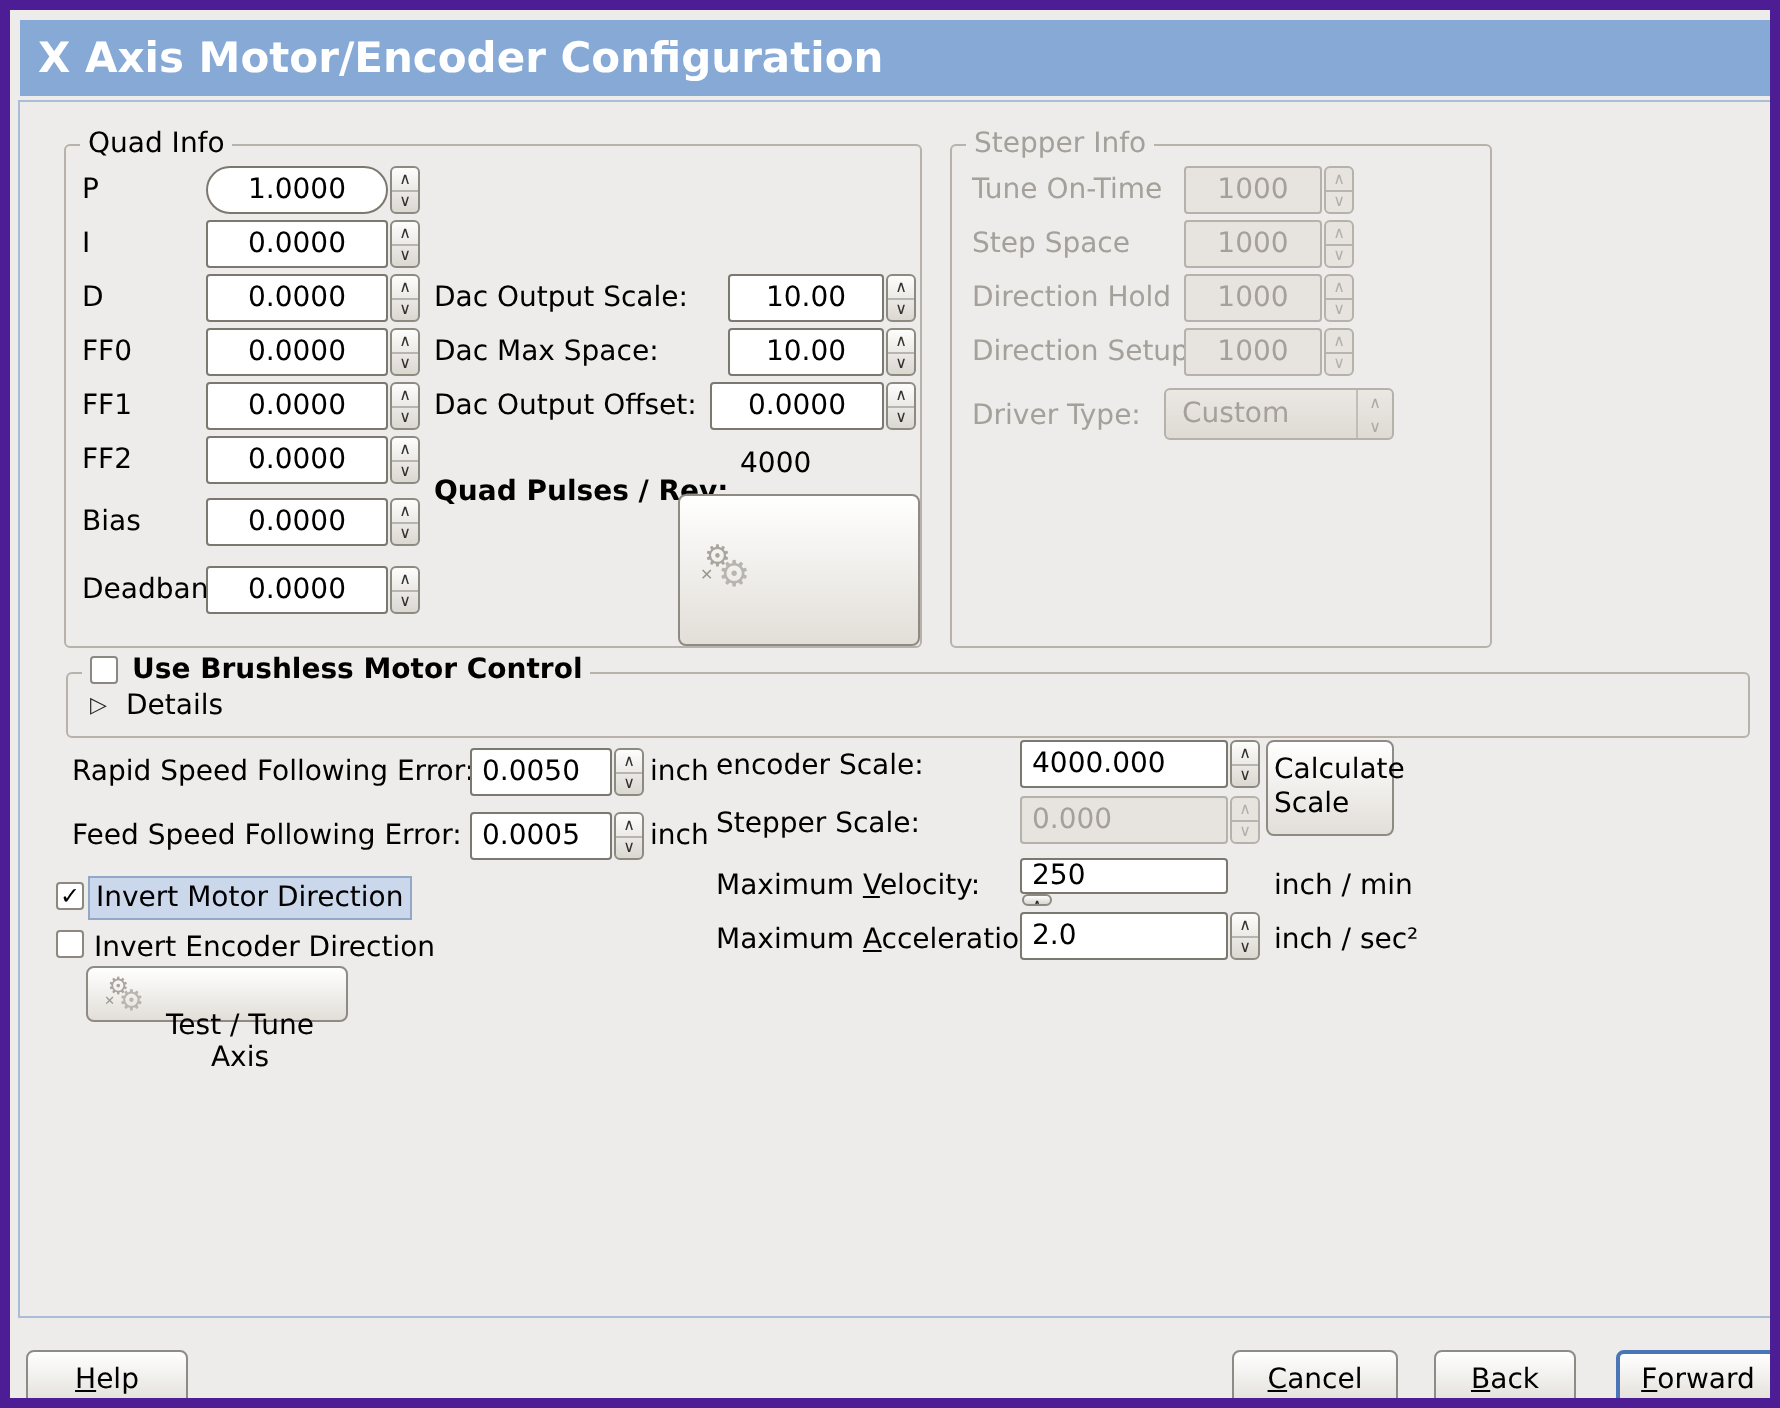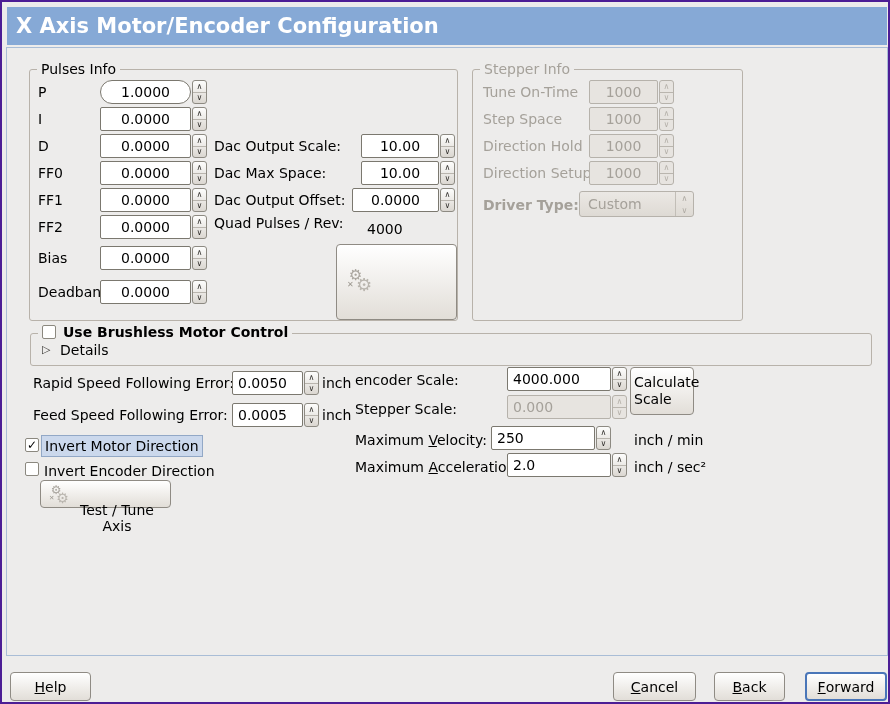--- a/index.html
+++ b/index.html
@@ -1,17 +1,17 @@
 <!DOCTYPE html>
 <html><head>
 <meta charset="utf-8">
 <style>
   html,body{margin:0;padding:0;background:#d8d5d1;}
   *{box-sizing:border-box;font-family:"DejaVu Sans",sans-serif;}
-  .window{position:relative;width:890px;height:704px;background:#edeceb;border:2px solid #4c1d95;overflow:hidden;}
+  .window{position:relative;width:890px;height:704px;background:#edeceb;border:5px solid #4c1d95;overflow:hidden;}
   .banner{position:absolute;left:5px;top:5px;width:880px;height:38px;background:#86a9d6;color:#fff;
           font-size:21px;font-weight:bold;line-height:38px;padding-left:9px;}
   .pane{position:absolute;left:4px;top:45px;width:882px;height:609px;border:1px solid #a9bdd6;}
   .frame{position:absolute;border:1px solid #b8b2aa;border-radius:3px;}
   .legend{position:absolute;top:-9px;left:7px;background:#edeceb;padding:0 4px;font-size:14px;color:#000;line-height:16px;white-space:nowrap;}
   .lbl{position:absolute;font-size:14px;color:#000;line-height:24px;white-space:nowrap;}
   .dis-t{color:#a5a19a !important;}
   .spin{position:absolute;display:flex;height:24px;}
   .entry{height:24px;border:1px solid #7b786f;border-radius:2px;background:#fff;font-size:14px;color:#000;padding:0 5px;outline:none;}
   .entry.center{text-align:center;}
@@ -44,21 +44,21 @@
 </head>
 <body>
 
 <div class="window">
 
   <div class="banner">X Axis Motor/Encoder Configuration</div>
 
   <div class="pane">
 
     <fieldset class="frame" style="left:20px;top:21px;width:429px;height:252px;">
-      <span class="legend">Pulses Info</span>
+      <span class="legend">Quad Info</span>
 
       <span class="lbl" style="left:8px;top:10px;">P</span>
       <div class="spin" style="left:70px;top:10px;">
         <input class="entry center" style="width: 91px; border-radius: 12px;" value="1.0000">
         <div class="steppers">
             <span class="step">∧</span>
             <span class="step">∨</span>
           </div>
       </div>
 
@@ -145,21 +145,21 @@
 
       <span class="lbl" style="left:184px;top:118px;">Dac Output Offset:</span>
       <div class="spin" style="left:322px;top:118px;">
         <input class="entry center" style="width: 87px;" value="0.0000">
         <div class="steppers">
             <span class="step">∧</span>
             <span class="step">∨</span>
           </div>
       </div>
 
-      <span class="lbl" style="left:184px;top:141px;">Quad Pulses / Rev:</span>
+      <span class="lbl" style="left:184px;top:161px;font-weight:bold;">Quad Pulses / Rev:</span>
       <span class="lbl" style="left:337px;top:147px;">4000</span>
 
       <button class="btn" style="left:306px;top:174px;width:121px;height:76px;justify-content:flex-start;padding-left:10px;">
         <span class="gears">
           <span class="g1">⚙</span>
           <span class="g2">⚙</span>
           <span class="gx">✕</span>
         </span>
       </button>
     </fieldset>
@@ -196,21 +196,21 @@
 
       <span class="lbl dis-t" style="left:10px;top:91px;">Direction Setup</span>
       <div class="spin dis" style="left:116px;top:91px;">
         <input class="entry center" style="width: 69px;" disabled="" value="1000">
         <div class="steppers">
             <span class="step">∧</span>
             <span class="step">∨</span>
           </div>
       </div>
 
-      <span class="lbl dis-t" style="left:10px;top:123px;font-weight:bold;">Driver Type:</span>
+      <span class="lbl dis-t" style="left:10px;top:123px;">Driver Type:</span>
       <div class="combo" style="left:106px;top:121px;width:115px;">
         <span class="ctext">Custom</span>
         <span class="carrows">
             <span class="step">∧</span>
             <span class="step">∨</span>
           </span>
       </div>
     </fieldset>
 
     <fieldset class="frame" style="left:21px;top:285px;width:842px;height:33px;">
@@ -255,21 +255,21 @@
     <span class="lbl" style="left:348px;top:349px;">Stepper Scale:</span>
     <div class="spin dis" style="left:500px;top:347px;">
       <input class="entry" style="width: 104px;" disabled="" value="0.000">
       <div class="steppers">
           <span class="step">∧</span>
           <span class="step">∨</span>
         </div>
     </div>
 
     <span class="lbl" style="left:348px;top:380px;">Maximum <u>V</u>elocity:</span>
-    <div class="spin" style="left:484px;top:378px;">
+    <div class="spin" style="left:500px;top:378px;flex-direction:column;">
       <input class="entry" style="width: 104px;" value="250">
       <div class="steppers">
           <span class="step">∧</span>
           <span class="step">∨</span>
         </div>
     </div>
     <span class="lbl" style="left:627px;top:380px;">inch / min</span>
 
     <span class="lbl" style="left:348px;top:407px;">Maximum <u>A</u>cceleration:</span>
     <div class="spin" style="left:500px;top:405px;">

